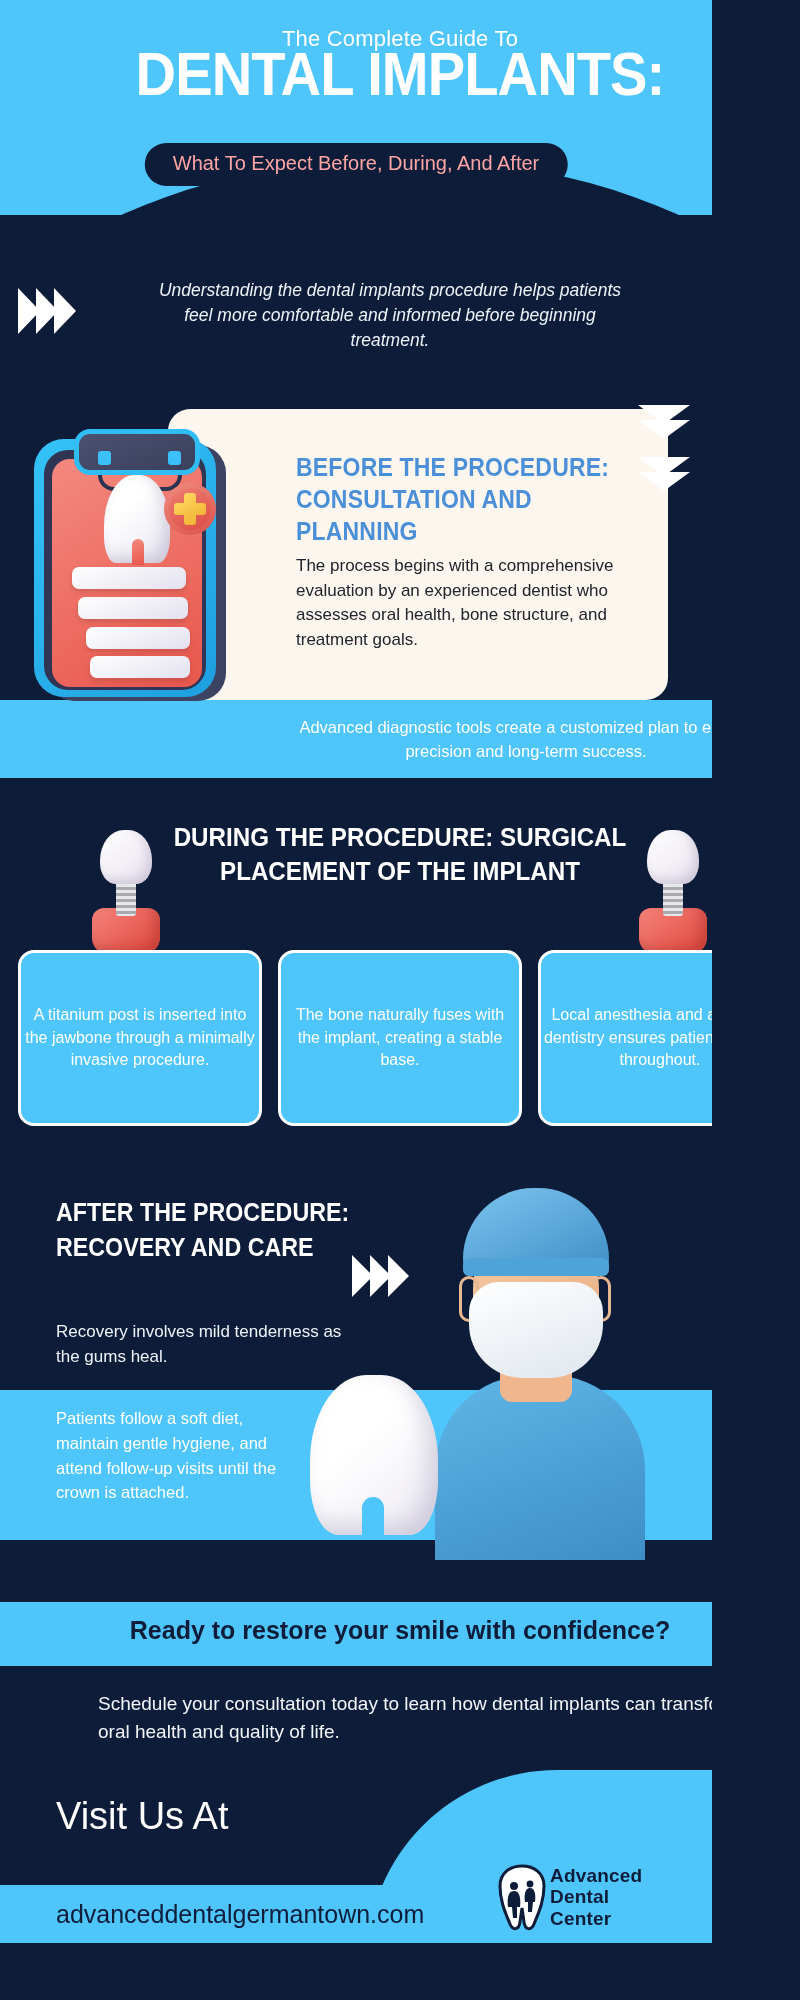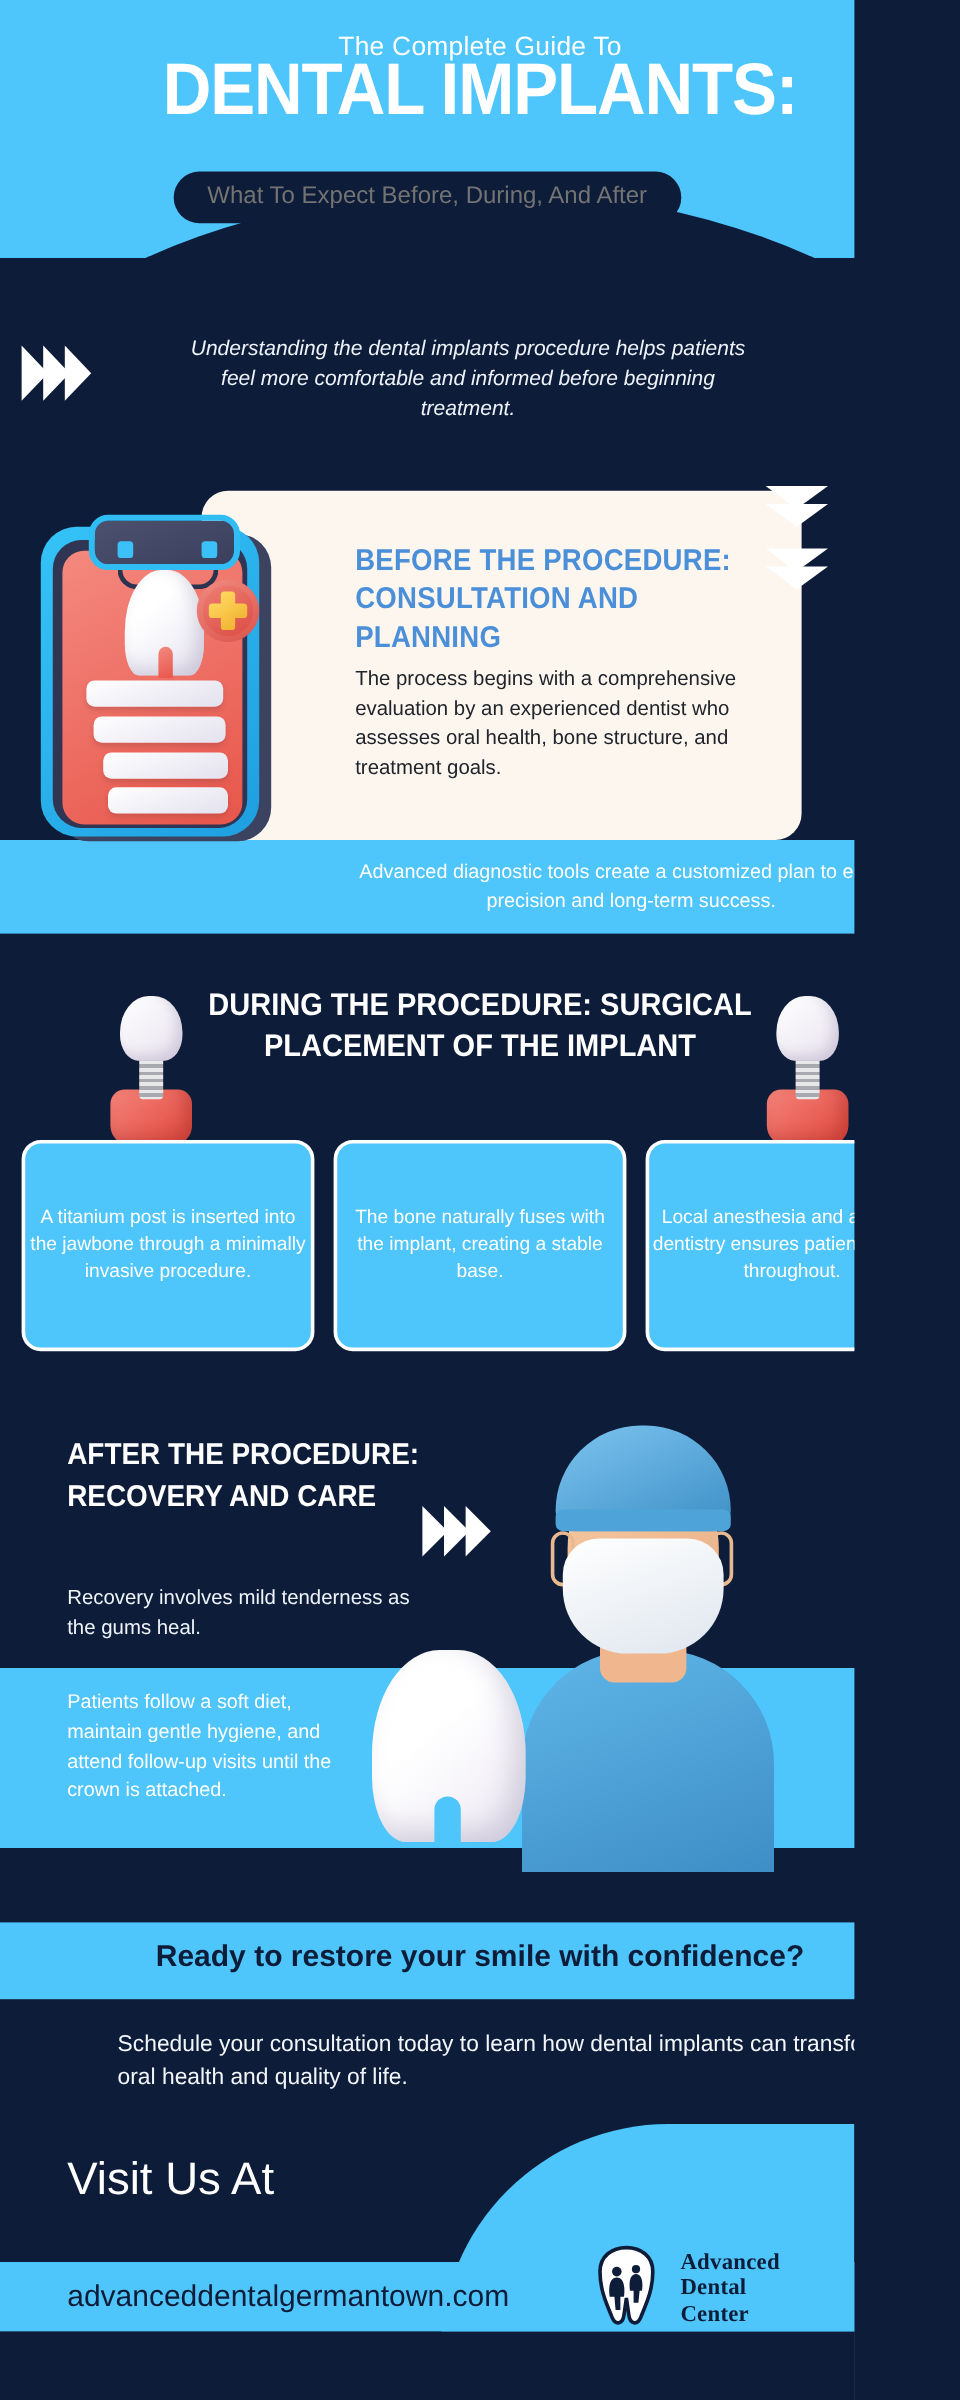--- a/index.html
+++ b/index.html
@@ -28,21 +28,21 @@
   }
   .bigtitle {
     position:absolute; top:44px; left:0; width:800px; text-align:center;
     color:#ffffff; font-size:61px; line-height:1.0; font-weight:700;
     letter-spacing:-1px; z-index:5;
     font-family:"Liberation Sans Narrow","Liberation Sans",sans-serif;
     transform:scaleX(0.92); transform-origin:center top;
   }
   .subtitle-pill {
     position:absolute; top:143px; left:50%; transform:translateX(-50%);
-    background:#0d1c38; color:#737373; border-radius:26px;
+    background:#0d1c38; color:#fca5a5; border-radius:26px;
     padding:9px 28px 11px; font-size:20px; white-space:nowrap; z-index:6;
   }
 
   
   .intro {
     position:absolute; top:278px; left:0; width:800px; height:90px;font-style:italic;
   }
   .chev-row { position:absolute; left:22px; top:10px; display:flex; gap:0px; }
   .chev {
     width:0;height:0;border-top:23px solid transparent;border-bottom:23px solid transparent;
@@ -212,21 +212,21 @@
   .footer-blue {
     position:absolute; right:0; top:1770px; width:345px; height:230px;
     background:#4ec5fb; border-radius:190px 0 0 0;
   }
   .url-band { position:absolute; left:0; top:1885px; width:800px; height:58px; background:#4ec5fb; }
   .url-band span { position:absolute; left:56px; top:15px; color:#0d1c38;
       font-size:25px; font-weight:400; }
   .footer-dark { position:absolute; left:0; top:1943px; width:800px; height:57px; background:#0d1c38; }
 
   .logo { position:absolute; right:22px; top:1855px; width:196px; height:84px; z-index:9;
-      display:flex; align-items:flex-end; gap:17px;font-family:Liberation Serif, serif; }
+      display:flex; align-items:center; gap:0; }
   .logo-mark { width:56px; height:70px; position:relative; flex:0 0 56px; }
   .logo-text { color:#0d1c38; font-size:19px; line-height:1.12; font-weight:700;
       letter-spacing:.2px; }
   .logo-text em { font-style:normal; display:block; }
 </style>
 </head>
 <body>
 
 <div class="page">
 

